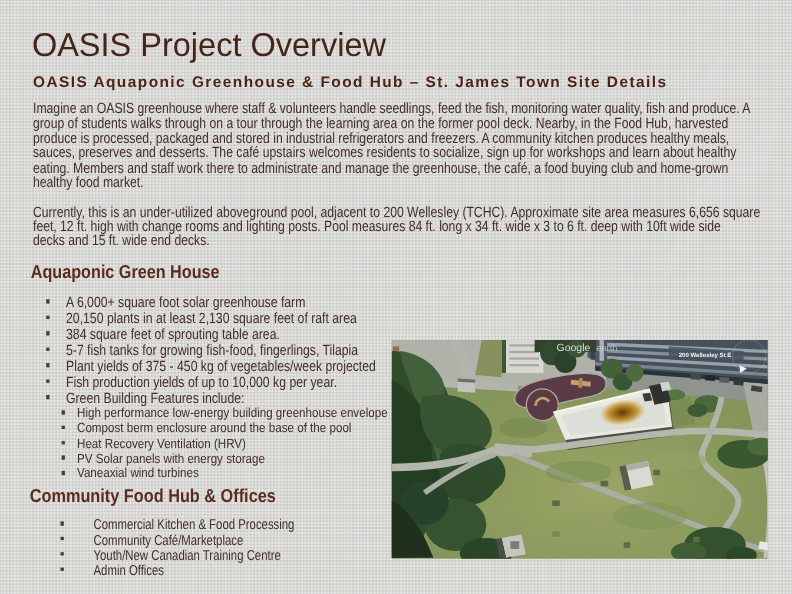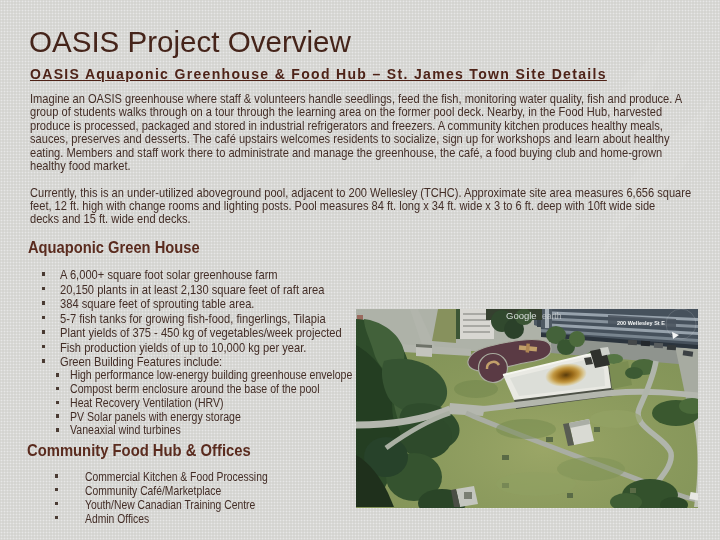--- a/index.html
+++ b/index.html
@@ -1,20 +1,20 @@
 <!DOCTYPE html>
 <html><head>
 <meta charset="utf-8">
 <style>
   html,body{margin:0;padding:0;}
   body{width:720px;height:540px;overflow:hidden;position:relative;
        background:#d8d8d5;font-family:"Liberation Sans",sans-serif;}
   .abs{position:absolute;}
   .ttl{color:#45241a;}
-  .sub{color:#4e2318;font-weight:bold;text-decoration:underline;}
+  .sub{color:#4e2318;font-weight:bold;}
   .body{color:#432d26;}
   .hdg{color:#5a2b1e;font-weight:bold;}
   .nw{white-space:nowrap;}
   .sx{transform-origin:0 0;}
   .mk{position:absolute;background:#4a3b33;}
 </style>
 </head>
 <body>
 
 <div class="abs" style="left:0;top:0;width:720px;height:540px;background:

